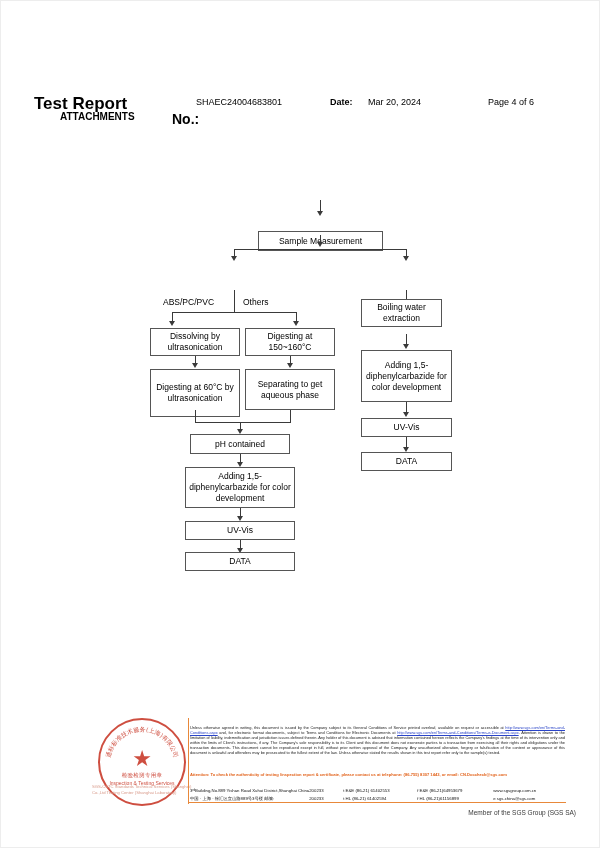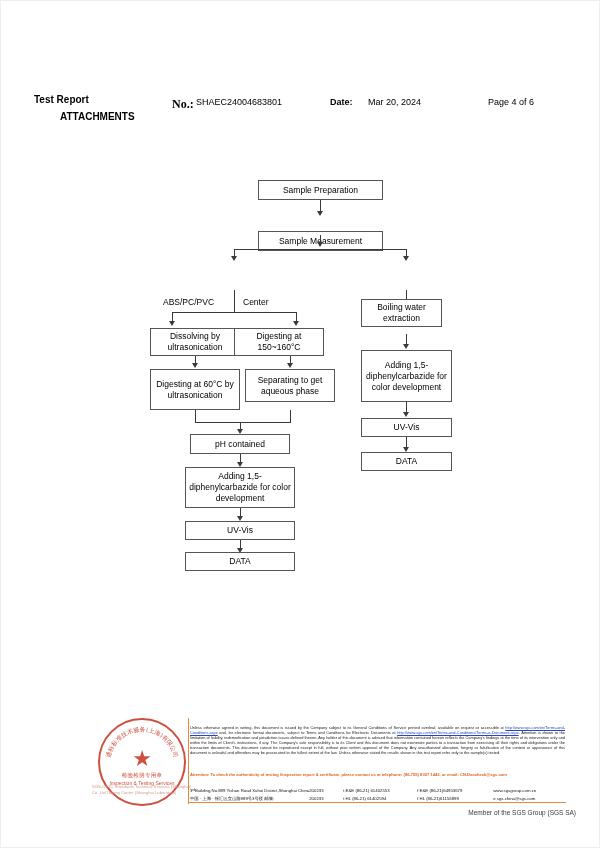--- a/index.html
+++ b/index.html
@@ -9,23 +9,23 @@
   .page::after{content:"";position:absolute;left:0;top:0;right:0;bottom:0;
         border:1px solid #ededed;pointer-events:none;}
 
   
   .logo{position:absolute;left:66px;top:22px;width:92px;height:46px;}
   .logo .txt{font-family:"DejaVu Sans",sans-serif;font-weight:bold;font-size:38px;
         letter-spacing:-1px;color:#6b6b6b;line-height:46px;}
   .logo .vline{position:absolute;left:93px;top:4px;width:1px;height:46px;background:#e8883a;}
   .logo .hline{position:absolute;left:18px;top:43px;width:86px;height:1px;background:#e8883a;}
 
-  .hdr-title{position:absolute;left:34px;top:94px;font-size:10px;font-weight:bold;color:#000;}
+  .hdr-title{position:absolute;left:34px;top:94px;font-size:17px;font-weight:bold;color:#000;}
   .hdr-attach{position:absolute;left:60px;top:111px;font-size:10px;font-weight:bold;color:#000;}
-  .hdr-nolabel{position:absolute;left:172px;top:97px;font-size:12px;font-weight:bold;font-family:Liberation Serif, serif;}
+  .hdr-nolabel{position:absolute;left:172px;top:111px;font-size:14px;font-weight:bold;}
   .hdr-noval{position:absolute;left:196px;top:97px;font-size:9px;}
   .hdr-datelabel{position:absolute;left:330px;top:97px;font-size:9px;font-weight:bold;}
   .hdr-dateval{position:absolute;left:368px;top:97px;font-size:9px;}
   .hdr-page{position:absolute;left:488px;top:97px;font-size:9px;}
   .chart-title{position:absolute;left:0;top:122px;width:600px;text-align:center;
         font-size:9.5px;font-weight:bold;}
 
   
   .flow{position:absolute;left:0;top:0;width:600px;height:848px;}
   .node{position:absolute;border:1px solid #555;background:#fff;
@@ -78,52 +78,51 @@
   <div class="hdr-title">Test Report</div>
   <div class="hdr-attach">ATTACHMENTS</div>
   <div class="hdr-nolabel">No.:</div>
   <div class="hdr-noval">SHAEC24004683801</div>
   <div class="hdr-datelabel">Date:</div>
   <div class="hdr-dateval">Mar 20, 2024</div>
   <div class="hdr-page">Page 4 of 6</div>
 
   <div class="flow">
 
-    <div class="node" style="left:258px;top:180px;width:125px;height:20px;">Sample Preparation</div>
     <div class="ln v" style="left:320px;top:200px;height:13px;"></div>
     <div class="arw" style="left:317px;top:211px;"></div>
 
     <div class="node" style="left:258px;top:231px;width:125px;height:20px;">Sample Measurement</div>
     <div class="ln v" style="left:320px;top:235px;height:9px;"></div>
     <div class="arw" style="left:317px;top:242px;"></div>
     <div class="ln h" style="left:234px;top:249px;width:172px;"></div>
     <div class="ln v" style="left:234px;top:249px;height:9px;"></div>
     <div class="arw" style="left:231px;top:256px;"></div>
     <div class="ln v" style="left:406px;top:249px;height:9px;"></div>
     <div class="arw" style="left:403px;top:256px;"></div>
 
     <div class="ln v" style="left:234px;top:290px;height:22px;"></div>
     <div class="ln h" style="left:172px;top:312px;width:124px;"></div>
     <div class="edgelbl" style="left:163px;top:297px;">ABS/PC/PVC</div>
-    <div class="edgelbl" style="left:243px;top:297px;">Center</div>
+    <div class="edgelbl" style="left:243px;top:297px;">Others</div>
     <div class="ln v" style="left:172px;top:312px;height:11px;"></div>
     <div class="arw" style="left:169px;top:321px;"></div>
     <div class="ln v" style="left:296px;top:312px;height:11px;"></div>
     <div class="arw" style="left:293px;top:321px;"></div>
 
     <div class="node" style="left:150px;top:328px;width:90px;height:28px;">Dissolving by ultrasonication</div>
-    <div class="node" style="left:234px;top:328px;width:90px;height:28px;">Digesting at 150~160°C</div>
+    <div class="node" style="left:245px;top:328px;width:90px;height:28px;">Digesting at 150~160°C</div>
 
     <div class="ln v" style="left:195px;top:356px;height:9px;"></div>
     <div class="arw" style="left:192px;top:363px;"></div>
     <div class="ln v" style="left:290px;top:356px;height:9px;"></div>
     <div class="arw" style="left:287px;top:363px;"></div>
 
-    <div class="node" style="left:150px;top:369px;width:90px;height:41px;">Digesting at 60°C by ultrasonication</div>
-    <div class="node" style="left:245px;top:369px;width:90px;height:33px;">Separating to get aqueous phase</div>
+    <div class="node" style="left:150px;top:369px;width:90px;height:48px;">Digesting at 60°C by ultrasonication</div>
+    <div class="node" style="left:245px;top:369px;width:90px;height:41px;">Separating to get aqueous phase</div>
 
     <div class="ln v" style="left:195px;top:410px;height:12px;"></div>
     <div class="ln v" style="left:290px;top:410px;height:12px;"></div>
     <div class="ln h" style="left:195px;top:422px;width:96px;"></div>
     <div class="ln v" style="left:240px;top:422px;height:9px;"></div>
     <div class="arw" style="left:237px;top:429px;"></div>
 
     <div class="node" style="left:190px;top:434px;width:100px;height:20px;">pH contained</div>
     <div class="ln v" style="left:240px;top:454px;height:10px;"></div>
     <div class="arw" style="left:237px;top:462px;"></div>

